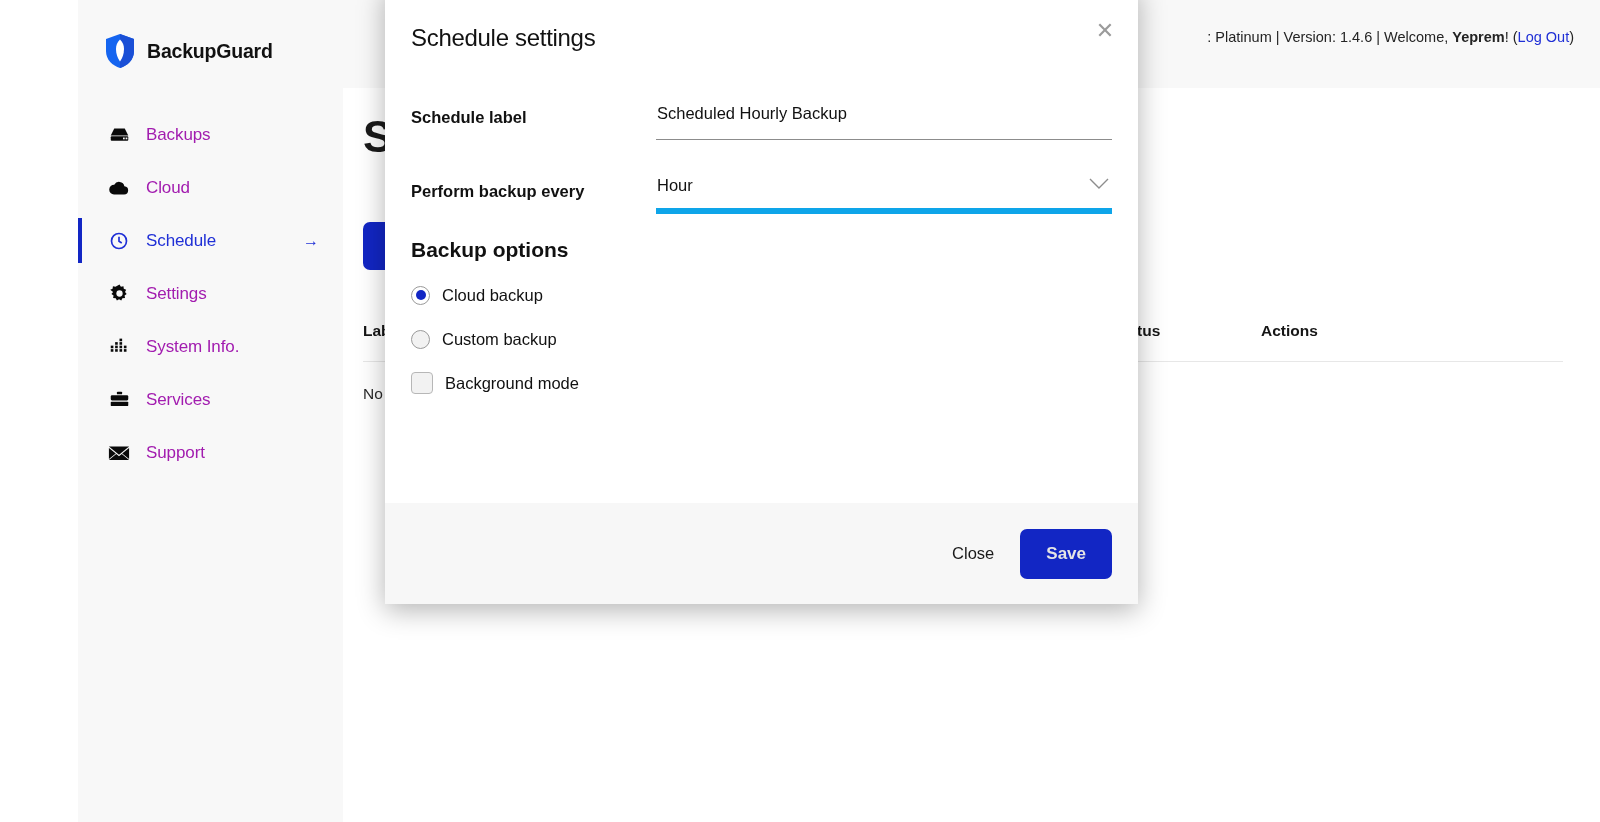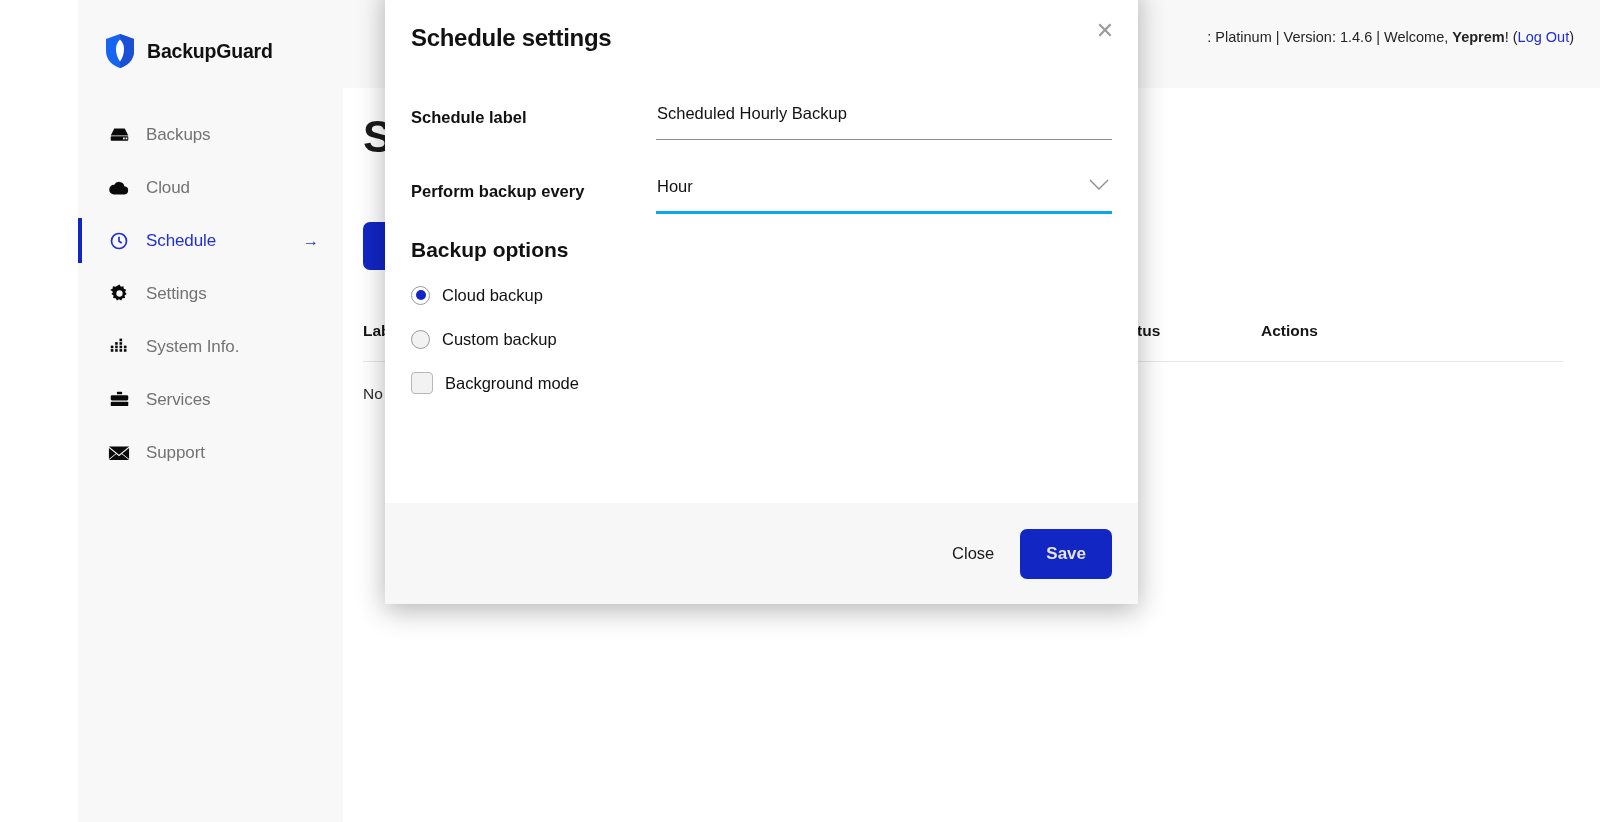--- a/index.html
+++ b/index.html
@@ -35,21 +35,21 @@
     cursor: pointer;
   }
   .nav-icon {
     width: 22px; height: 22px;
     display: flex; align-items: center; justify-content: center;
     margin-right: 16px;
     color: #0a0a0a;
     flex: none;
   }
   .nav-icon svg { display: block; }
-  .nav-label { font-size: 17px; color: #737373; letter-spacing: -0.1px; }
+  .nav-label { font-size: 17px; color: #a21caf; letter-spacing: -0.1px; }
   .nav-item.active .nav-label { color: #1f2fd6; }
   .nav-item.active .nav-icon { color: #1f2fd6; }
   .nav-item.active::before {
     content: ""; position: absolute; left: 0; top: 4px;
     width: 4px; height: 45px; background: #1226c4;
   }
   .nav-arrow {
     position: absolute; right: 24px; top: 50%; transform: translateY(-50%);
     font-size: 16px; color: #1f2fd6;
   }
@@ -117,21 +117,21 @@
     background: #ffffff;
     display: flex; flex-direction: column;
   }
   .modal-header {
     position: relative;
     height: 80px; flex: none;
     padding: 0 28px 0 26px;
     display: flex; align-items: flex-end;
   }
   .modal-title {
-    font-size: 24px; font-weight: bold; color: #121212;
+    font-size: 24px; font-weight: normal; color: #121212;
     letter-spacing: -0.3px; padding-bottom: 14px;
   }
   .modal-close {
     position: absolute; right: 22px; top: 34px;
     width: 22px; height: 22px; line-height: 22px; text-align: center;
     font-size: 22px; color: #9b9b9b; background: none; border: none;
     cursor: pointer; font-family: "Liberation Sans", sans-serif;
   }
   .modal-body {
     flex: 1 1 auto; padding: 26px 26px 0 26px; position: relative;
@@ -149,21 +149,21 @@
   .field-input {
     width: 100%; height: 48px;
     border: none; border-bottom: 1px solid #8c8c8c;
     background: transparent; outline: none;
     font-family: "Liberation Sans", sans-serif;
     font-size: 16.5px; color: #111111;
     padding: 0 0 4px 1px;
   }
   .field-select {
     width: 100%; height: 48px;
-    border-bottom: 3px solid #0ea5e9;
+    border-bottom: 6px solid #0ea5e9;
     display: flex; align-items: center; justify-content: space-between;
     font-size: 16.5px; color: #111111; cursor: pointer;
     padding: 0 2px 4px 1px;
   }
   .chev { color: #8d8d8d; display: block; }
   .row-gap { height: 26px; }
 
   .section-title {
     font-size: 21px; font-weight: bold; color: #111111;
     margin-top: 24px; margin-bottom: 16px;

